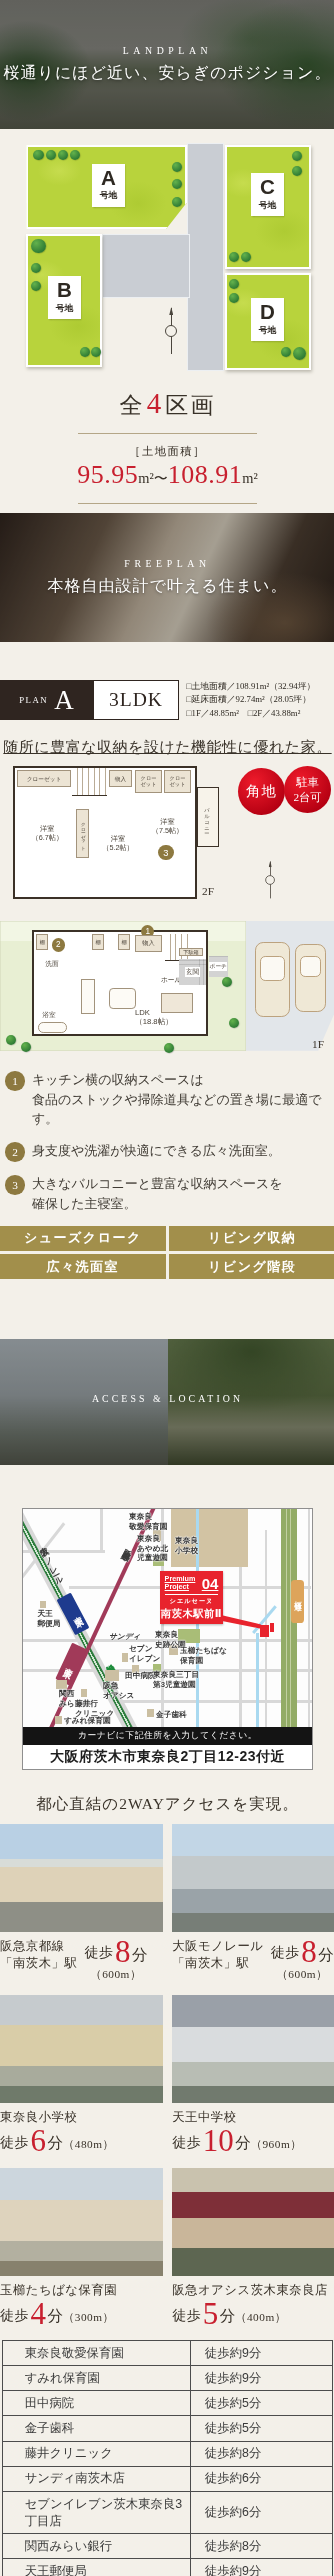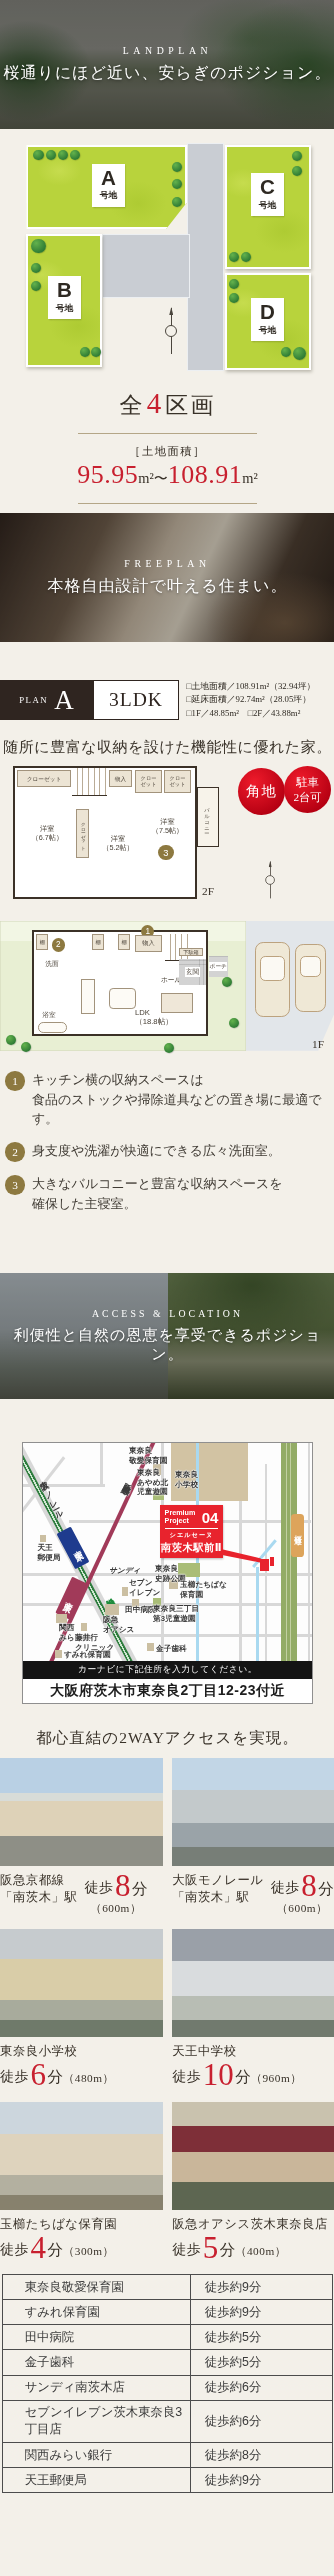--- a/index.html
+++ b/index.html
@@ -52,21 +52,21 @@
   .area-range{font-size:14px;color:#383128;margin-top:1px;}
   .area-range .num{color:#c8202f;font-size:26px;letter-spacing:0.5px;}
   .area-range .unit{font-size:14.4px;}
   
   .plan-head{display:flex;align-items:stretch;height:40px;margin-top:38px;}
   .plan-chip{width:93px;background:#2f2520;color:#fff;display:flex;align-items:center;justify-content:center;gap:6.2px;}
   .plan-chip .plan-word{font-size:8.8px;letter-spacing:1.5px;}
   .plan-chip .plan-letter{font-size:27px;line-height:1;}
   .plan-ldk{width:86px;background:#fff;border:1px solid #2f2520;box-sizing:border-box;display:flex;align-items:center;justify-content:center;font-size:19.6px;letter-spacing:1px;color:#2f2520;}
   .plan-specs{flex:1;padding-left:7.2px;display:flex;flex-direction:column;justify-content:center;font-size:8.8px;line-height:13.4px;color:#2e2922;letter-spacing:0;}
-  .headline{font-size:15px;font-weight:normal;text-align:center;letter-spacing:0.5px;color:#383128;margin:17.5px 0 0;}
+  .headline{font-size:15px;font-weight:normal;text-align:center;letter-spacing:0.5px;color:#383128;margin:17.5px 0 0;text-decoration:underline;}
   
   .floor2{position:relative;height:155px;margin-top:3.1px;}
   .plan-box{position:absolute;background:#fff;border:2.1px solid #3b3127;box-sizing:border-box;}
   .rm{position:absolute;font-size:7.2px;color:#4a4238;text-align:center;line-height:9.3px;}
   .cbox{position:absolute;background:#ece4d4;border:0.5px solid #a2937c;box-sizing:border-box;display:flex;align-items:center;justify-content:center;font-size:5.7px;color:#4a4238;text-align:center;line-height:6.2px;}
   .stairs{position:absolute;background:repeating-linear-gradient(90deg,#fff 0 4.6px,#b9ab96 4.6px 5.7px);border-bottom:1px solid #3b3127;}
   .goldnum{position:absolute;width:15.5px;height:15.5px;border-radius:50%;background:#8d7940;color:#fff;display:flex;align-items:center;justify-content:center;font-size:9.3px;}
   .balcony{position:absolute;border:1.5px solid #3b3127;background:#f7f3ea;box-sizing:border-box;display:flex;align-items:center;justify-content:center;}
   .vtext{writing-mode:vertical-rl;text-orientation:upright;letter-spacing:1px;}
   .badge{position:absolute;width:47px;height:47px;border-radius:50%;color:#fff;display:flex;align-items:center;justify-content:center;text-align:center;background:radial-gradient(circle at 35% 30%,#ef1b2b,#b50012 75%);}
@@ -97,21 +97,21 @@
   .rail-green{position:absolute;background:linear-gradient(90deg,#2e7d3e 0 1.5px,#cde6cf 1.5px 3.1px,#2e7d3e 3.1px 4.6px);}
   .rail-maroon{position:absolute;background:#a13a59;}
   .stn{position:absolute;border-radius:1.5px;color:#fff;display:flex;align-items:center;justify-content:center;font-weight:bold;}
   .stn .vtext{font-size:8.2px;letter-spacing:1.5px;}
   .mlabel{position:absolute;font-size:7.7px;line-height:9.3px;font-weight:bold;color:#3b3b3b;text-shadow:0 0 1.5px #fff,0 0 1.5px #fff,0 0 1.5px #fff;}
   .rail-name{position:absolute;font-size:8.2px;font-weight:bold;color:#3b3b3b;text-shadow:0 0 1.5px #fff,0 0 1.5px #fff;}
   .hwy-name{color:#1e8c3c;}
   .icon-b{position:absolute;background:#cbbfa2;}
   .icon-g{position:absolute;background:#a9bd77;}
   .proj{position:absolute;left:137px;top:62px;width:63px;height:53px;background:#e8232d;color:#fff;box-shadow:0.5px 1px 2.1px rgba(0,0,0,.3);}
-  .proj-top{display:flex;justify-content:space-between;align-items:center;padding:3.6px 4.6px 0;}
+  .proj-top{display:flex;justify-content:space-between;align-items:center;padding:3.6px 4.6px 0;text-decoration:underline;}
   .proj-brand{font-size:7.2px;line-height:8.2px;font-weight:bold;}
   .proj-num{font-size:15px;font-weight:bold;line-height:1;}
   .proj-rule{height:1px;background:#fff;margin:2.6px 4.6px 2.1px;}
   .proj-small{text-align:center;font-size:6.2px;letter-spacing:1px;font-weight:bold;}
   .proj-name{text-align:center;font-size:10.3px;letter-spacing:0.5px;font-weight:bold;margin-top:0.5px;}
   .proj-arrow{position:absolute;left:199px;top:106px;width:39px;height:13.4px;background:#e8232d;clip-path:polygon(0 0,100% 68%,100% 100%,0 42%);}
   .proj-marker1{position:absolute;left:237px;top:116px;width:8.8px;height:12px;background:#e8232d;}
   .proj-marker2{position:absolute;left:247px;top:114px;width:4.1px;height:8.2px;background:#e8232d;}
   .sakura-road{position:absolute;left:258px;top:0;width:15.5px;height:218px;background:linear-gradient(90deg,#93ac66 0 5.2px,#c2d0a2 5.2px 6.2px,#93ac66 6.2px 9.3px,#c2d0a2 9.3px 10.3px,#93ac66 10.3px 15.5px);}
   .sakura-label{position:absolute;left:268px;top:71px;width:13.4px;height:43px;background:#dda45b;border-radius:3.6px;color:#fff;display:flex;align-items:center;justify-content:center;}
@@ -329,27 +329,32 @@
       <div class="fnum serif">2</div>
       <div class="ftext pre">身支度や洗濯が快適にできる広々洗面室。</div>
     </div>
     <div class="feat">
       <div class="fnum serif">3</div>
       <div class="ftext pre">大きなバルコニーと豊富な収納スペースを
 確保した主寝室。</div>
     </div>
   </section>
 
+  <section class="tags">
+    <div class="tag">シューズクローク</div>
+    <div class="tag">リビング収納</div>
+    <div class="tag">広々洗面室</div>
+    <div class="tag">リビング階段</div>
+  </section>
 
   <section class="hero" style="margin-top:60px;height:126px;">
     <div class="hero3-bg-l"></div>
     <div class="hero3-bg-r"></div>
     <div class="hero-dim"></div>
     <div class="hero-eyebrow serif" style="letter-spacing:3.1px;">ACCESS &amp; LOCATION</div>
-    <div class="hero-title serif" style="font-size:15px;">利便性と自然の恩恵を享受できるポジション。</div>
   </section>
 
   <section class="map-wrap">
     <div class="map-canvas">
 
       <div class="street" style="left:77px;top:0;width:2.6px;height:44px;"></div>
       <div class="street" style="left:0;top:41px;width:82px;height:2.6px;"></div>
       <div class="street" style="left:138px;top:0;width:2.6px;height:218px;"></div>
       <div class="street" style="left:216px;top:0;width:2.6px;height:218px;"></div>
       <div class="street" style="left:242px;top:20.6px;width:2.1px;height:197px;"></div>
@@ -545,20 +550,24 @@
         </tr>
       <tr>
           <td>田中病院</td>
           <td class="t">徒歩約5分</td>
         </tr>
       <tr>
           <td>金子歯科</td>
           <td class="t">徒歩約5分</td>
         </tr>
       <tr>
+          <td>藤井クリニック</td>
+          <td class="t">徒歩約8分</td>
+        </tr>
+      <tr>
           <td>サンディ南茨木店</td>
           <td class="t">徒歩約6分</td>
         </tr>
       <tr>
           <td>セブンイレブン茨木東奈良3丁目店</td>
           <td class="t">徒歩約6分</td>
         </tr>
       <tr>
           <td>関西みらい銀行</td>
           <td class="t">徒歩約8分</td>

